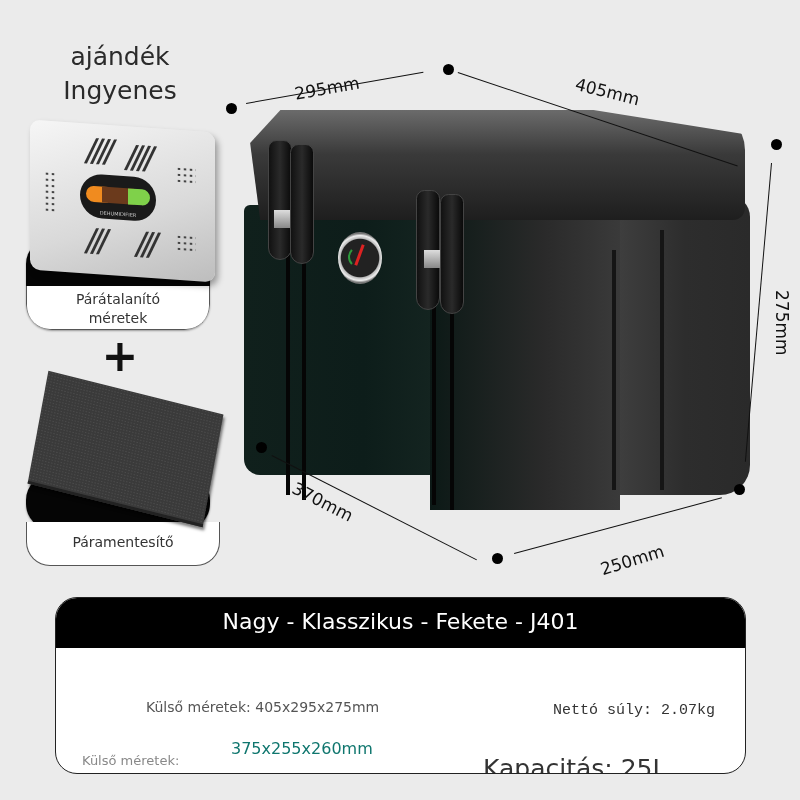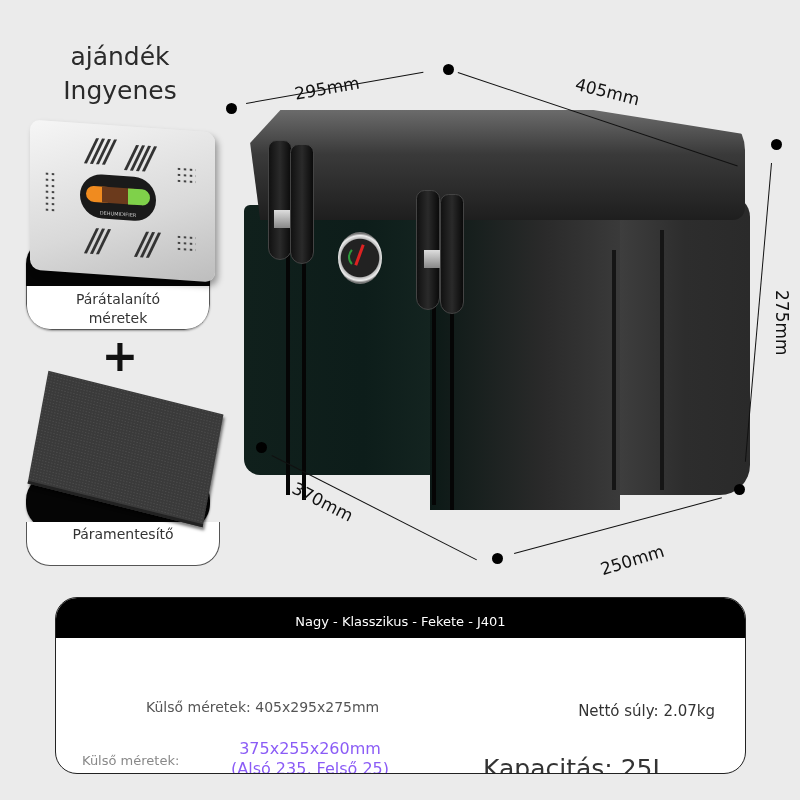--- a/index.html
+++ b/index.html
@@ -129,28 +129,28 @@
 
   
   .spec {
     left: 55px; top: 597px; width: 691px; height: 177px;
     border-radius: 22px;
     overflow: hidden;
     background: #fff;
     border: 1px solid #222;
   }
   .spec-head {
-    height: 40px; background: #000; color: #fff;
-    font-size: 13px; text-align: center; line-height: 48px;
+    height: 50px; background: #000; color: #fff;
+    font-size: 22px; text-align: center; line-height: 48px;
   }
   .spec .cell { position: absolute; white-space: nowrap; margin-top: 29px; }
   .c-outer { left: 90px; top: 72px; font-size: 14px; color: #555; }
-  .c-weight { right: 30px; top: 75px; font-size: 15px; color: #333; }
+  .c-weight { right: 30px; top: 75px; font-size: 15px; color: #333; font-family: Liberation Mono, monospace; }
   .c-inner-label { left: 26px; top: 126px; font-size: 13px; color: #888; }
-  .c-inner-val { left: 175px; top: 112px; font-size: 16px; color: #8b5cf6; text-align: center; line-height: 20px; }
+  .c-inner-val { left: 175px; top: 112px; font-size: 16px; color: #0f766e; text-align: center; line-height: 20px; }
   .c-capacity { left: 427px; top: 127px; font-size: 25px; color: #333; }
 </style>
 </head>
 <body>
 
 <div class="abs gift-title">
   <div>ajándék</div>
   <div>Ingyenes</div>
 </div>
 
@@ -187,21 +187,21 @@
   </div>
 </div>
 
 <div class="abs plus">+</div>
 
 <div class="abs gift-card card2">
   <div class="dark"></div>
   <div class="light" style="margin-top:-48px;background:transparent;border:none;">
   </div>
 </div>
-<div class="abs" style="left:26px;top:522px;width:194px;height:44px;background:#fff;border-radius:0 0 24px 24px;border:1px solid #555;border-top:none;text-align:center;font-size:14px;line-height:19px;color:#333;padding-top:3px;">
+<div class="abs" style="left:26px;top:522px;width:194px;height:44px;background:#fff;border-radius:0 0 24px 24px;border:1px solid #555;border-top:none;text-align:center;font-size:14px;line-height:19px;color:#333;padding-top:11px;">
   <div>Páramentesítő</div>
 </div>
 <div class="abs foam"></div>
 
 <div class="abs box-wrap">
   <div class="box-front"></div>
   <div class="box-mid"></div>
   <div class="box-side"></div>
   <div class="box-lid"></div>
   <div class="rib" style="left:46px;top:140px;height:245px"></div>
@@ -241,16 +241,15 @@
 <div class="abs dim-label" style="left:298px;top:478px;transform:rotate(27deg)">370mm</div>
 <div class="abs dim-label" style="left:598px;top:560px;transform:rotate(-17deg)">250mm</div>
 
 <div class="abs spec">
   <div class="spec-head">Nagy - Klasszikus - Fekete - J401</div>
   <div class="cell c-outer">Külső méretek: 405x295x275mm</div>
   <div class="cell c-weight">Nettó súly: 2.07kg</div>
   <div class="cell c-inner-label">Külső méretek:</div>
   <div class="cell c-inner-val">
     <div>375x255x260mm</div>
-    <div>(Alsó 235, Felső 25)</div>
   </div>
   <div class="cell c-capacity">Kapacitás: 25L</div>
 </div>
 
 </body></html>

